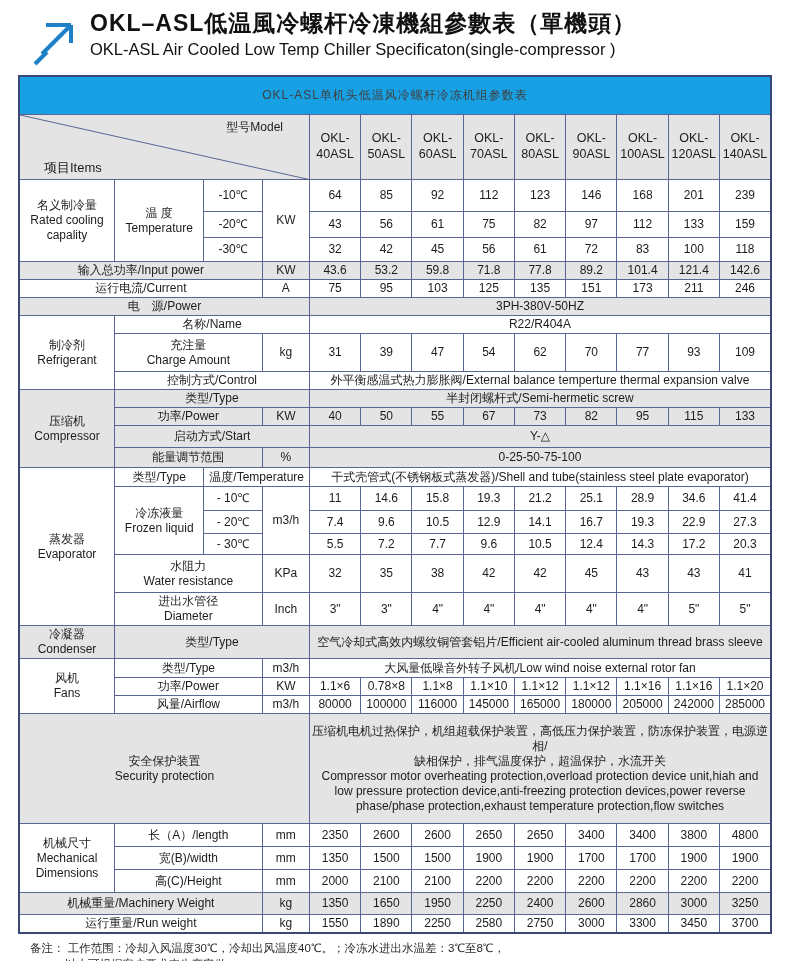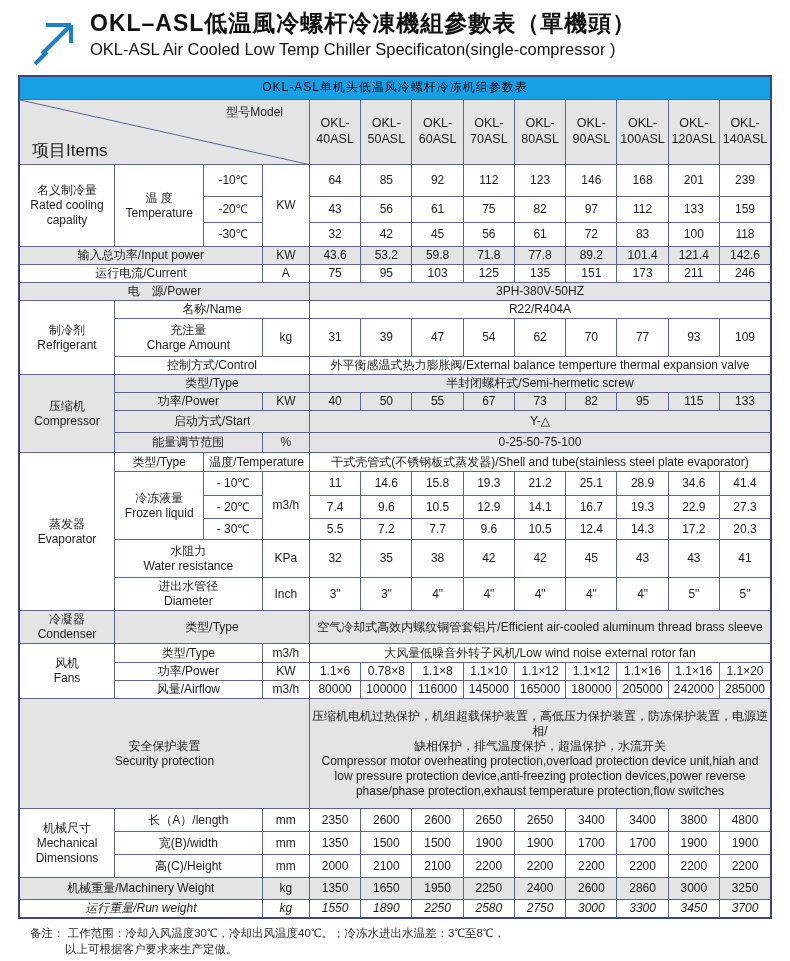--- a/index.html
+++ b/index.html
@@ -25,29 +25,29 @@
   }
   table.spec th, table.spec td {
     border:1px solid #5a6594;
     padding:1px 2px;
     text-align:center; vertical-align:middle;
     font-size:12px; font-weight:normal; line-height:1.25;
     white-space:pre-line; overflow:hidden;
     background:#ffffff;
   }
   .caption-cell {
-    background:#18a0e4 !important; color:#000000;
-    font-size:16px; font-weight:bold; height:23px;
+    background:#18a0e4 !important; color:#404040;
+    font-size:16px; font-weight:bold; height:38px;
     letter-spacing:1px;
   }
   tr.header-row th { background:#e4e4e4 !important; height:38px; font-size:12.5px; }
   th.corner { position:relative; }
   th.corner .diag { position:absolute; left:0; top:0; width:100%; height:100%; }
   th.corner .diag line { stroke:#5a6594; stroke-width:1; }
-  .corner-left  { position:absolute; left:12px;  bottom:3px; font-size:17px; }
+  .corner-left  { position:absolute; left:24px;  bottom:3px; font-size:13px; }
   .corner-right { position:absolute; right:26px; top:5px;  font-size:12px; }
 
   tr.shade td { background:#e4e4e4; }
   td.sec  { font-size:12px; }
   td.lbl  { font-size:12px; }
   td.unit { font-size:12px; }
   td.val  { font-size:12.5px; }
   td.txt  { font-size:12px; }
   td.txtl { text-align:left; padding:4px 8px; line-height:1.7; font-size:12px; }
 
@@ -418,21 +418,21 @@
           <td class="val">1350</td>
           <td class="val">1650</td>
           <td class="val">1950</td>
           <td class="val">2250</td>
           <td class="val">2400</td>
           <td class="val">2600</td>
           <td class="val">2860</td>
           <td class="val">3000</td>
           <td class="val">3250</td>
         </tr>
-        <tr style="height: 14px; font-style: italic;">
+        <tr style="height: 14px;">
           <td colspan="3" class="lbl">运行重量/Run weight</td>
           <td class="unit">kg</td>
           <td class="val">1550</td>
           <td class="val">1890</td>
           <td class="val">2250</td>
           <td class="val">2580</td>
           <td class="val">2750</td>
           <td class="val">3000</td>
           <td class="val">3300</td>
           <td class="val">3450</td>

